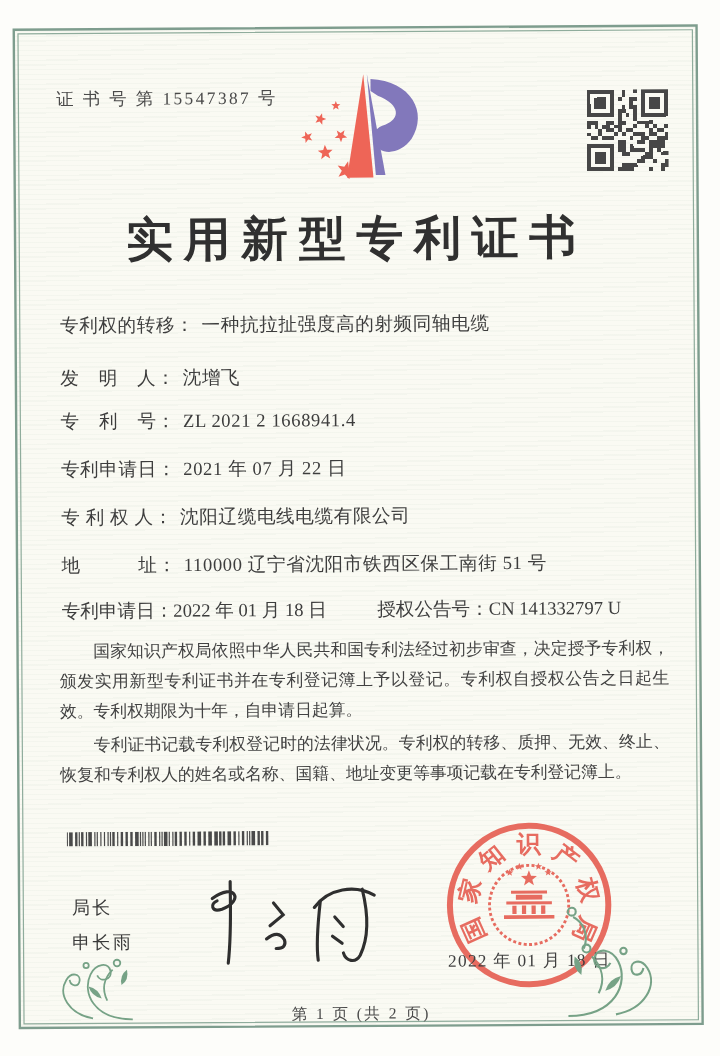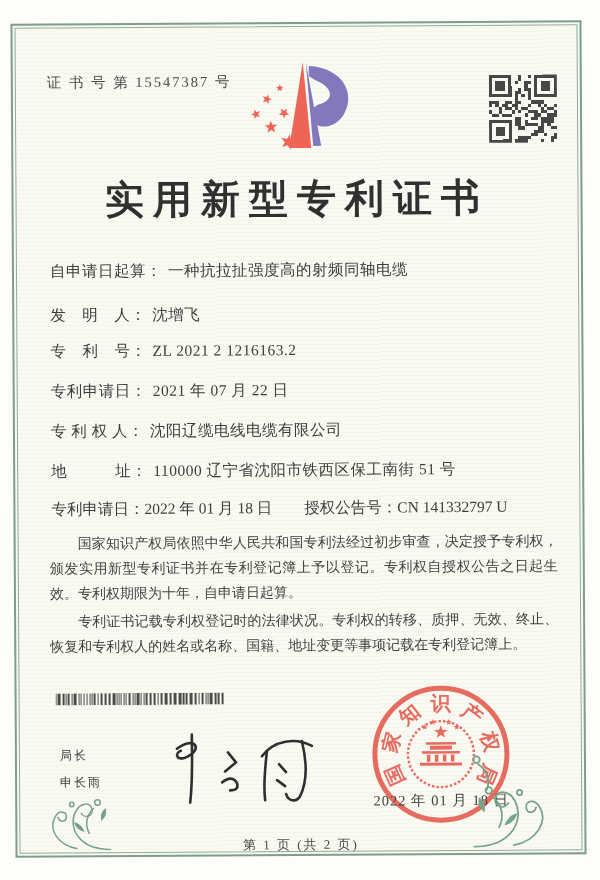--- a/index.html
+++ b/index.html
@@ -27,28 +27,28 @@
   .qr{position:absolute;left:476px;top:52px;width:68px;height:68px;}
   .title{
     position:absolute;left:0;top:148px;width:100%;text-align:center;
     font-size:39px;font-weight:700;letter-spacing:9px;color:#303030;
   }
   .fields{position:absolute;left:36px;top:236px;width:510px;}
   .field-row{position:absolute;left:0;font-size:15.5px;letter-spacing:.5px;white-space:nowrap;}
   .field-row .val{margin-left:6px;}
   .r0{top:0px}.r1{top:44px}.r2{top:80px}.r3{top:120px}.r4{top:160px}.r5{top:200px}
   .grant-row{position:absolute;left:36px;top:474px;width:520px;font-size:15.5px;white-space:nowrap;}
-  .grant-row .second{margin-left:32px;}
+  .grant-row .second{margin-left:42px;}
   .paras{
     position:absolute;left:34px;top:506px;width:508px;
     font-size:14px;line-height:1.8;text-align:justify;color:#424242;
   }
   .paras p{margin:0 0 2px 0;text-indent:2em;}
   .barcode{position:absolute;left:39px;top:668px;width:173px;height:12px;}
-  .signer{position:absolute;left:43px;top:722px;font-size:12px;letter-spacing:2px;color:#3a3a3a;font-family:Liberation Mono, monospace;}
+  .signer{position:absolute;left:43px;top:722px;font-size:15px;letter-spacing:2px;color:#3a3a3a;font-family:Liberation Mono, monospace;}
   .signer .name{display:block;margin-top:10px;text-align:right;}
   .signature{position:absolute;left:145px;top:700px;width:165px;height:88px;}
   .seal{position:absolute;left:349px;top:656px;width:150px;height:150px;}
   .seal-date{
     position:absolute;left:344px;top:768px;width:160px;text-align:center;
     font-size:14.5px;letter-spacing:1px;color:#3f3f3f;
   }
   .flourish{position:absolute;pointer-events:none;}
   .flourish.left{left:3px;bottom:3px;width:92px;height:92px;}
   .flourish.right{right:3px;bottom:3px;width:110px;height:110px;transform:scaleX(-1);}
@@ -204,23 +204,23 @@
       <rect x="15" y="1" width="5" height="5" fill="#fafaf3"></rect>
       <rect x="16" y="2" width="3" height="3" fill="#474747"></rect>
       <rect x="0" y="14" width="7" height="7" fill="#474747"></rect>
       <rect x="1" y="15" width="5" height="5" fill="#fafaf3"></rect>
       <rect x="2" y="16" width="3" height="3" fill="#474747"></rect>
     </svg>
 
   <div class="title">实用新型专利证书</div>
 
   <div class="fields">
-    <div class="field-row r0"><span>自申请日起算：</span><span class="val">一种抗拉扯强度高的射频同轴电缆</span></div>
+    <div class="field-row r0"><span>专利权的转移：</span><span class="val">一种抗拉扯强度高的射频同轴电缆</span></div>
     <div class="field-row r1"><span>发　明　人：</span><span class="val">沈增飞</span></div>
-    <div class="field-row r2"><span>专　利　号：</span><span class="val">ZL 2021 2 1216163.2</span></div>
+    <div class="field-row r2"><span>专　利　号：</span><span class="val">ZL 2021 2 1668941.4</span></div>
     <div class="field-row r3"><span>专利申请日：</span><span class="val">2021 年 07 月 22 日</span></div>
     <div class="field-row r4"><span>专 利 权 人：</span><span class="val">沈阳辽缆电线电缆有限公司</span></div>
     <div class="field-row r5"><span>地　　　址：</span><span class="val">110000 辽宁省沈阳市铁西区保工南街 51 号</span></div>
   </div>
 
   <div class="grant-row">
     <span>专利申请日：</span><span class="val">2022 年 01 月 18 日</span><span class="second">授权公告号：</span><span class="val">CN 141332797 U</span>
   </div>
 
   <div class="paras">

